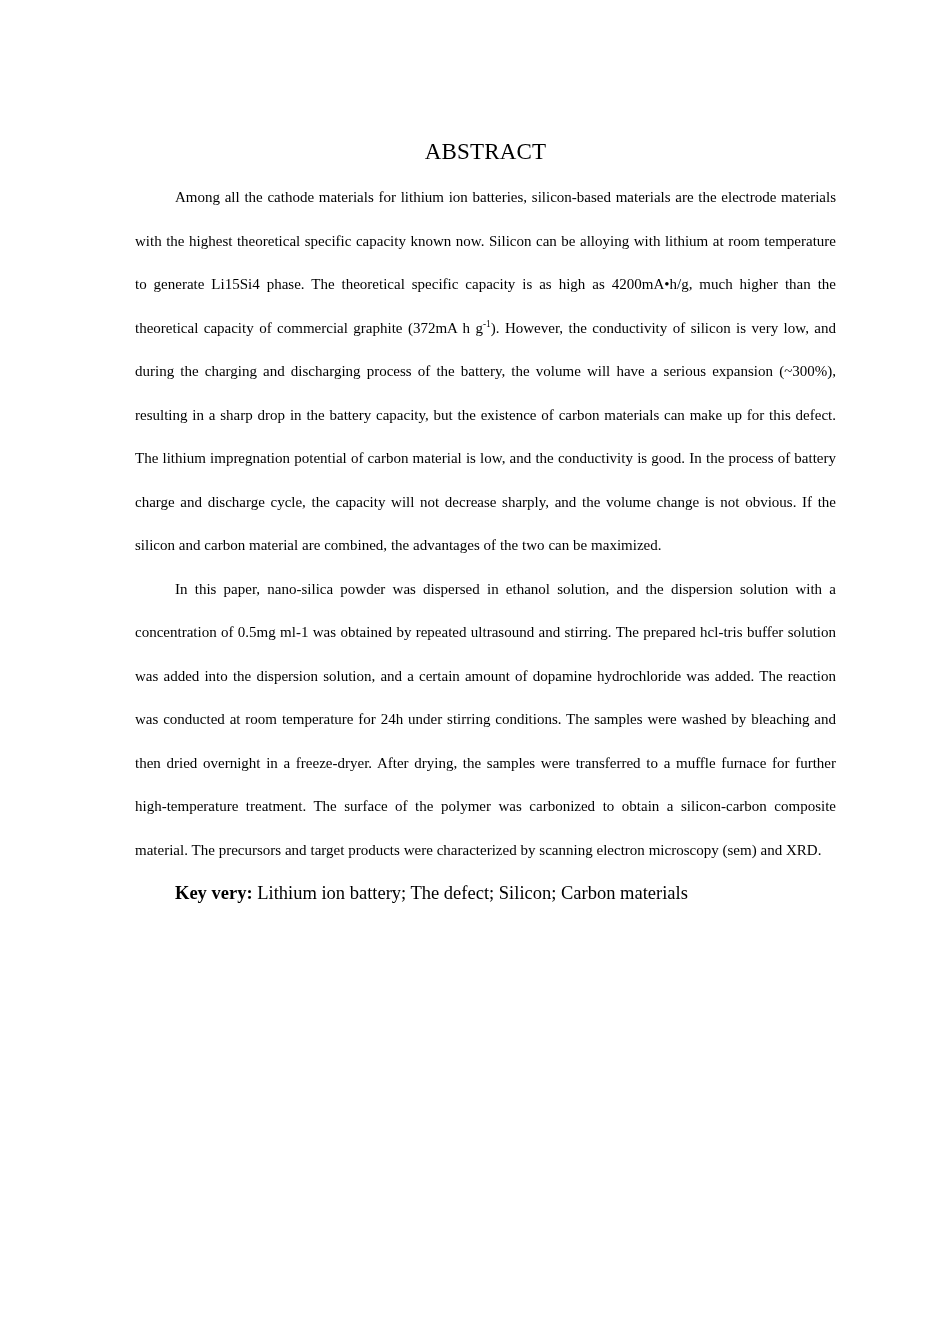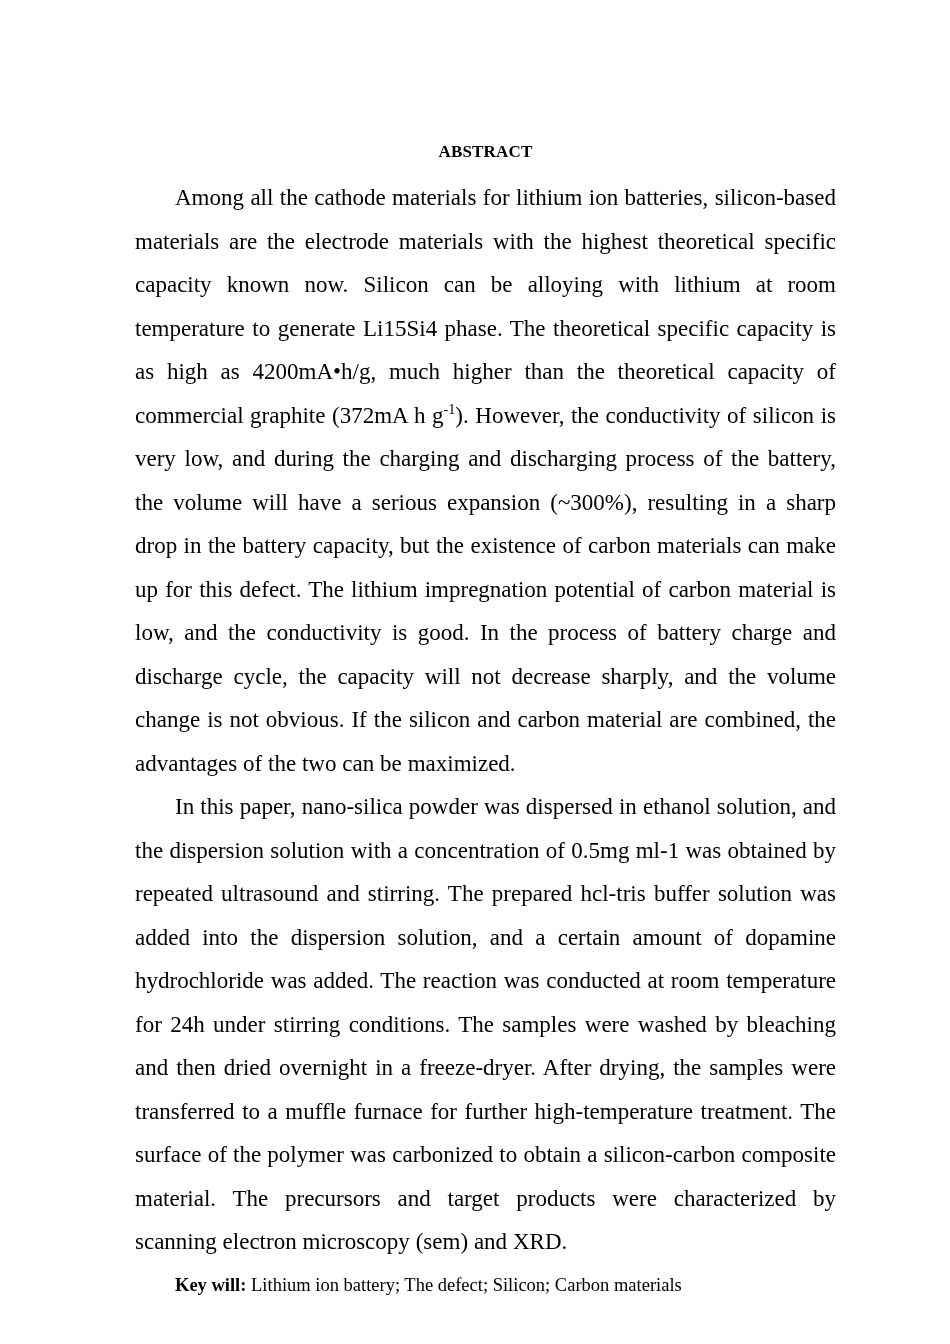--- a/index.html
+++ b/index.html
@@ -20,30 +20,30 @@
     box-sizing: border-box;
   }
   .content {
     position: absolute;
     left: 135px;
     top: 0;
     width: 701px;
   }
   .doc-title {
     text-align: center;
-    font-weight: bold;
-    font-size: 17px;
+    font-weight: normal;
+    font-size: 23px;
     line-height: 28px;
     margin: 0;
     padding-top: 138px;
     letter-spacing: 0.2px;
   }
   .para {
     margin: 0;
-    font-size: 23px;
+    font-size: 15px;
     line-height: 43.5px;
     text-align: justify;
     text-justify: inter-word;
     text-indent: 40px;
     hyphens: none;
     word-spacing: 0.1px;
   }
   .para.first {
     margin-top: 10px;
   }
@@ -69,17 +69,17 @@
 <div class="page" style="background: rgb(255, 255, 255);">
   <div class="content">
 
     <h1 class="doc-title">ABSTRACT</h1>
 
     <p class="para first">Among all the cathode materials for lithium ion batteries, silicon-based materials are the electrode materials with the highest theoretical specific capacity known now. Silicon can be alloying with lithium at room temperature to generate Li15Si4 phase. The theoretical specific capacity is as high as 4200mA•h/g, much higher than the theoretical capacity of commercial graphite (372mA h g<sup>-1</sup>). However, the conductivity of silicon is very low, and during the charging and discharging process of the battery, the volume will have a serious expansion (~300%), resulting in a sharp drop in the battery capacity, but the existence of carbon materials can make up for this defect. The lithium impregnation potential of carbon material is low, and the conductivity is good. In the process of battery charge and discharge cycle, the capacity will not decrease sharply, and the volume change is not obvious. If the silicon and carbon material are combined, the advantages of the two can be maximized.</p>
 
     <p class="para">In this paper, nano-silica powder was dispersed in ethanol solution, and the dispersion solution with a concentration of 0.5mg ml-1 was obtained by repeated ultrasound and stirring. The prepared hcl-tris buffer solution was added into the dispersion solution, and a certain amount of dopamine hydrochloride was added. The reaction was conducted at room temperature for 24h under stirring conditions. The samples were washed by bleaching and then dried overnight in a freeze-dryer. After drying, the samples were transferred to a muffle furnace for further high-temperature treatment. The surface of the polymer was carbonized to obtain a silicon-carbon composite material. The precursors and target products were characterized by scanning electron microscopy (sem) and XRD.</p>
 
     <p class="keywords">
-      <span class="kw-label">Key will:</span><span> Lithium ion battery;  The defect;  Silicon; Carbon materials</span>
+      <span class="kw-label">Key very:</span><span> Lithium ion battery;  The defect;  Silicon; Carbon materials</span>
     </p>
 
   </div>
 </div>
 
 </body></html>

